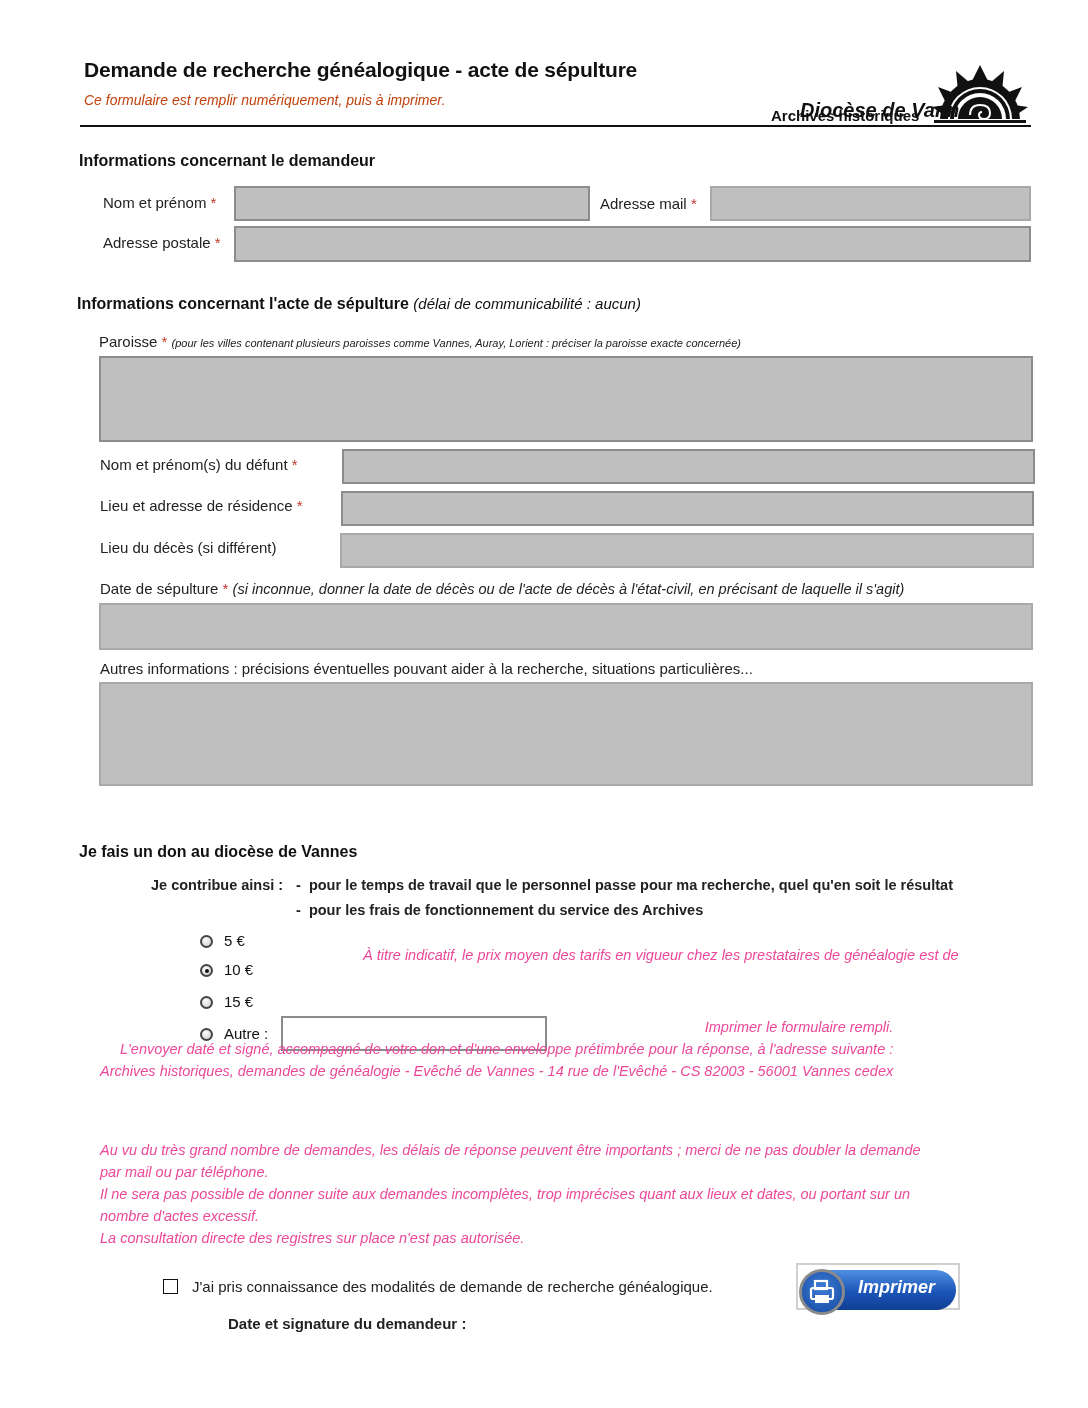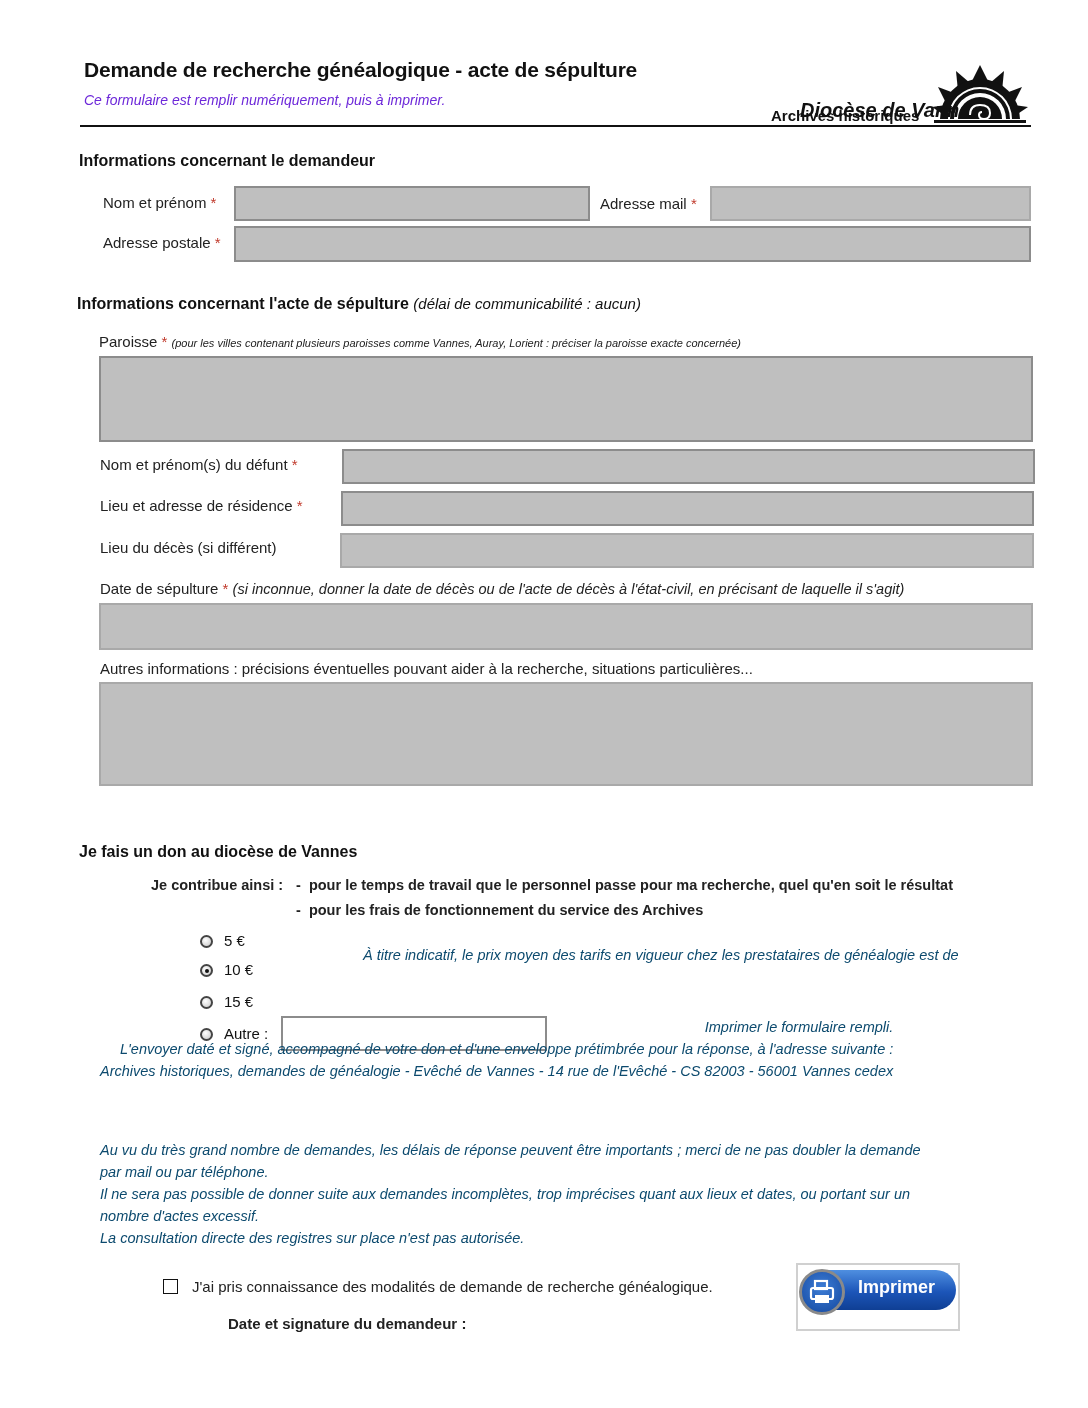--- a/index.html
+++ b/index.html
@@ -1,41 +1,41 @@
 <!DOCTYPE html>
 <html><head>
 <meta charset="utf-8">
 <style>
   html, body { margin: 0; padding: 0; background: #ffffff; }
   body { width: 1088px; height: 1408px; position: relative; overflow: hidden;
          font-family: "Liberation Sans", "DejaVu Sans", sans-serif; color: #111; }
   .abs { position: absolute; }
   .title { left: 84px; top: 58px; font-size: 21px; font-weight: bold; letter-spacing: -0.2px; }
-  .subtitle { left: 84px; top: 92px; font-size: 14px; font-style: italic; color: #6d28d9; }
+  .subtitle { left: 84px; top: 92px; font-size: 14px; font-style: italic; color: #c2410c; }
   .org1 { left: 771px; top: 75px; font-size: 15px; font-weight: bold; margin-top: 32px; }
   .org2 { left: 800px; top: 99px; font-size: 20px; font-weight: bold; font-style: italic; }
   .logo { left: 930px; top: 63px; width: 100px; height: 62px; }
   .hrule { left: 80px; top: 125px; width: 951px; height: 2px; background: #111; }
   .section-title { font-size: 16px; font-weight: bold; }
   .section-title .note { font-weight: normal; font-style: italic; font-size: 15px; }
   .label { font-size: 15px; color: #222; white-space: nowrap; }
   .label .note { font-style: italic; font-size: 11px; }
   .label .star { color: #c0392b; }
   .field { background: #bfbfbf; border: 2px solid #8c8c8c; box-sizing: border-box; }
   .field.light { border-color: #a9a9a9; }
   .radio { width: 13px; height: 13px; border-radius: 50%; border: 2px solid #444;
            background: radial-gradient(circle at 40% 35%, #ffffff 0%, #d8d8d8 70%);
            box-sizing: border-box; position: absolute; }
   .radio.checked::after { content: ""; position: absolute; left: 2.5px; top: 2.5px; width: 4px; height: 4px;
            border-radius: 50%; background: #111; }
   .radio-label { font-size: 15px; position: absolute; }
-  .note-italic { font-style: italic; font-size: 14.5px; color: #0c4a6e; line-height: 22px; }
+  .note-italic { font-style: italic; font-size: 14.5px; color: #ec4899; line-height: 22px; }
   .checkbox { width: 15px; height: 15px; border: 1.5px solid #111; box-sizing: border-box; background: #fff; }
-  .print-btn { left: 796px; top: 1263px; width: 164px; height: 68px; border: 2px solid #d0d0d0;
-               background: #fff; box-sizing: border-box; cursor: pointer; }
+  .print-btn { left: 796px; top: 1263px; width: 164px; height: 47px; border: 2px solid #d0d0d0;
+               background: #fff; box-sizing: border-box; cursor: pointer; font-style: italic; }
   .print-pill { position: absolute; left: 8px; top: 5px; width: 150px; height: 40px; border-radius: 20px;
                background: linear-gradient(#4f8fe0, #1c55b8 55%, #0f3f94); }
   .print-circle { position: absolute; left: 1px; top: 4px; width: 46px; height: 46px; border-radius: 50%;
                background: radial-gradient(circle at 50% 40%, #3d7dd6, #14489f); border: 3px solid #8a8a8a; box-sizing: border-box; }
   .print-text { position: absolute; left: 60px; top: 12px; color: #fff; font-weight: bold; font-size: 18px; }
 </style>
 </head>
 <body>
 
 <div class="abs title">Demande de recherche généalogique - acte de sépulture</div>

